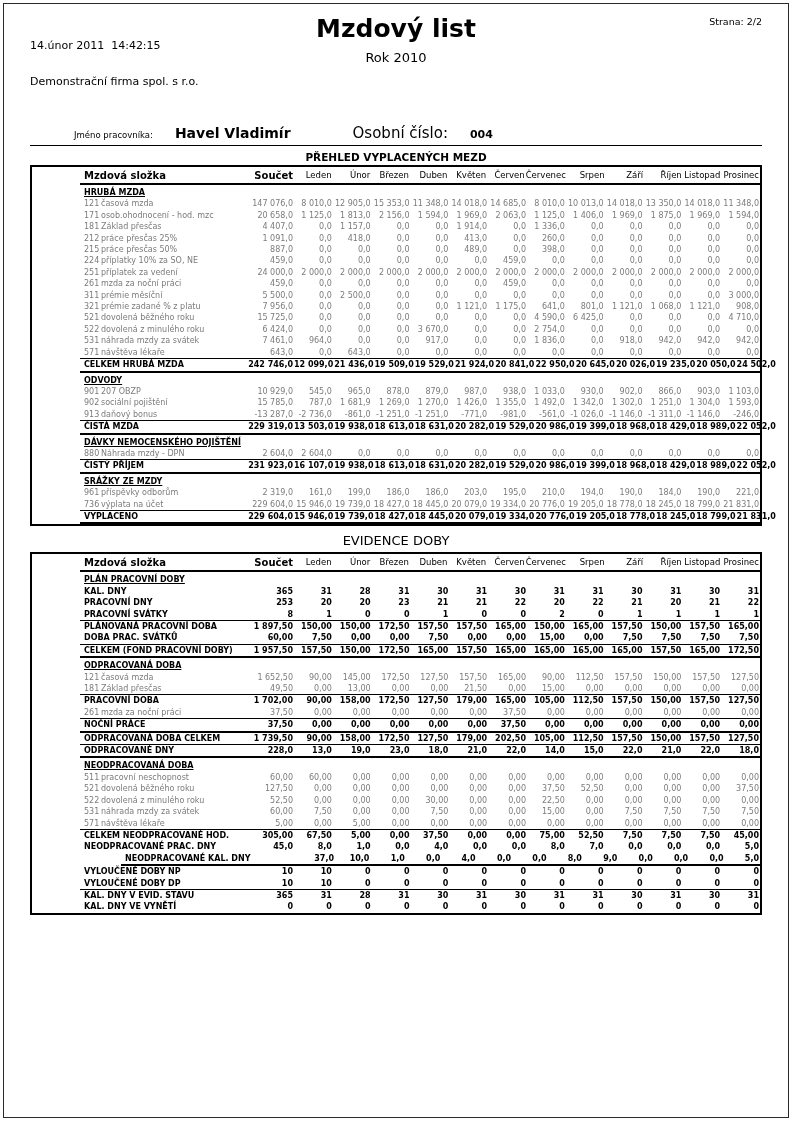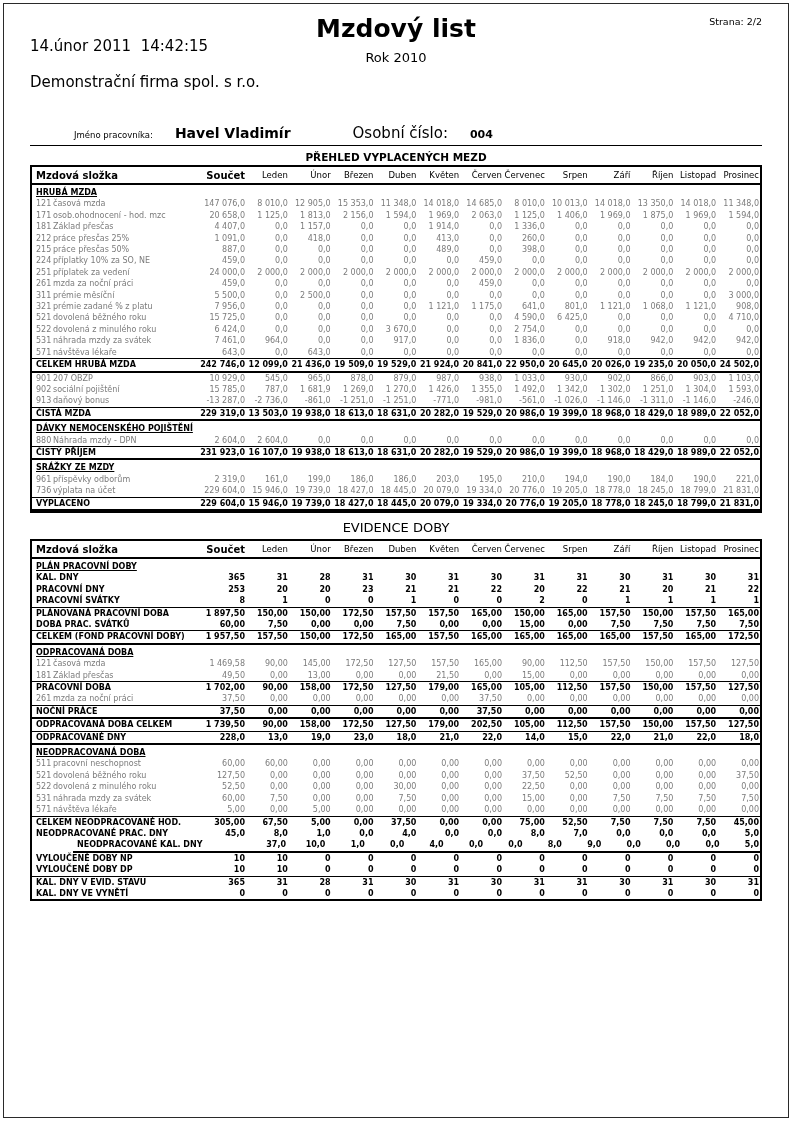--- a/index.html
+++ b/index.html
@@ -4,38 +4,38 @@
 <style>
   html,body { margin:0; padding:0; background:#fff; }
   body { font-family:"DejaVu Sans","Liberation Sans",sans-serif; color:#000; }
   .page {
     position:relative; width:786px; height:1115px; margin:3px;
     border:1px solid #2a2a2a; background:#fff; box-sizing:border-box;
     padding:12px 26px 0 26px;
   }
   
   .hdr { display:grid; grid-template-columns:1fr auto 1fr; align-items:start; }
-  .hdr-left { font-size:15px; line-height:12px; white-space:pre; }
+  .hdr-left { font-size:11px; line-height:12px; white-space:pre; }
   .hdr-center { text-align:center; }
   .doc-title { font-size:25px; font-weight:bold; line-height:26px; }
   .doc-sub { font-size:13px; margin-top:8px; }
   .hdr-right { text-align:right; font-size:9.5px; }
   .emp {
     display:flex; align-items:baseline; margin-top:12px;
     border-bottom:1px solid #000; padding-bottom:3px;padding-left:44px;
   }
   .emp-l { font-size:8.5px; }
   .emp-name { font-size:14px; font-weight:bold; margin-left:22px; }
   .emp-l2 { font-size:15px; margin-left:62px; }
   .emp-num { font-size:11px; font-weight:bold; margin-left:22px; }
   
   .sect-title-1 { text-align:center; font-weight:bold; font-size:10.5px; margin:5px 0 2px; }
   .sect-title-2 { text-align:center; font-weight:normal; font-size:13px; margin:7px 0 4px; }
   
-  .table { border:2px solid #000; }
+  .table { border:2px solid #000;padding-left:48px; }
   .thead {
     display:grid; grid-template-columns:150px 64px repeat(12,1fr);
     border-bottom:2px solid #000; padding:3px 0 2px;
   }
   .thead .c { font-size:8.5px; text-align:right; padding-right:1px; white-space:nowrap; }
   .thead .c0 { font-size:10px; font-weight:bold; text-align:left; padding-left:4px; }
   .thead .c1 { font-size:10px; font-weight:bold; }
   .trow {
     display:grid; grid-template-columns:150px 64px repeat(12,1fr);
     font-size:8px; line-height:11.4px;
@@ -389,20 +389,38 @@
         <div class="val">19 529,0</div>
         <div class="val">21 924,0</div>
         <div class="val">20 841,0</div>
         <div class="val">22 950,0</div>
         <div class="val">20 645,0</div>
         <div class="val">20 026,0</div>
         <div class="val">19 235,0</div>
         <div class="val">20 050,0</div>
         <div class="val">24 502,0</div>
       </div>
+      <div class="trow section">
+        <div class="lbl">
+          <span class="name">ODVODY</span>
+        </div>
+        <div class="val"></div>
+        <div class="val"></div>
+        <div class="val"></div>
+        <div class="val"></div>
+        <div class="val"></div>
+        <div class="val"></div>
+        <div class="val"></div>
+        <div class="val"></div>
+        <div class="val"></div>
+        <div class="val"></div>
+        <div class="val"></div>
+        <div class="val"></div>
+        <div class="val"></div>
+      </div>
       <div class="trow item">
         <div class="lbl">
           <span class="code">901</span>
           <span class="name">207 OBZP</span>
         </div>
         <div class="val">10 929,0</div>
         <div class="val">545,0</div>
         <div class="val">965,0</div>
         <div class="val">878,0</div>
         <div class="val">879,0</div>
@@ -762,21 +780,21 @@
         <div class="val"></div>
         <div class="val"></div>
         <div class="val"></div>
         <div class="val"></div>
       </div>
       <div class="trow item">
         <div class="lbl">
           <span class="code">121</span>
           <span class="name">časová mzda</span>
         </div>
-        <div class="val">1 469,58</div>
+        <div class="val">1 652,50</div>
         <div class="val">90,00</div>
         <div class="val">145,00</div>
         <div class="val">172,50</div>
         <div class="val">127,50</div>
         <div class="val">157,50</div>
         <div class="val">165,00</div>
         <div class="val">90,00</div>
         <div class="val">112,50</div>
         <div class="val">157,50</div>
         <div class="val">150,00</div>

